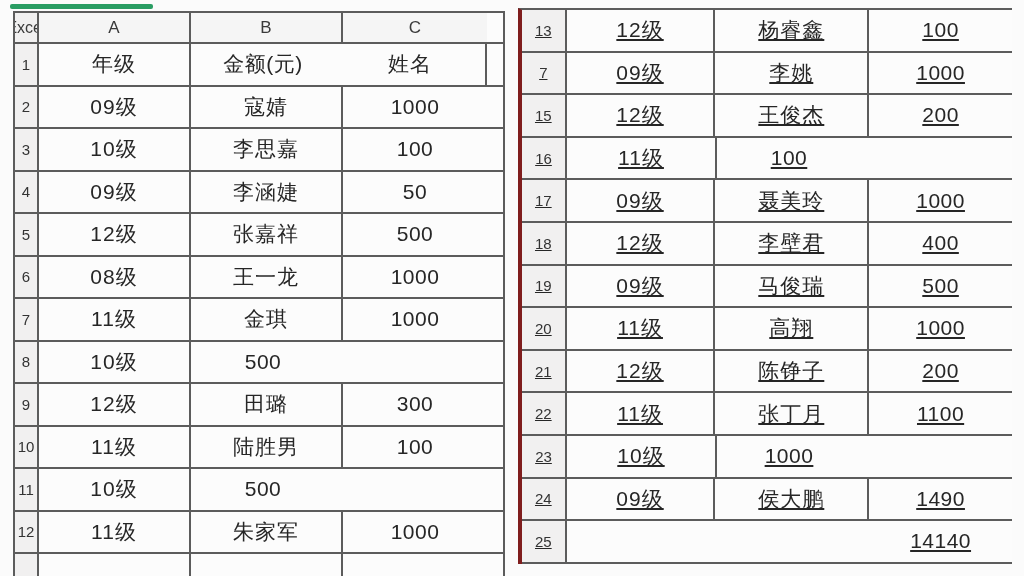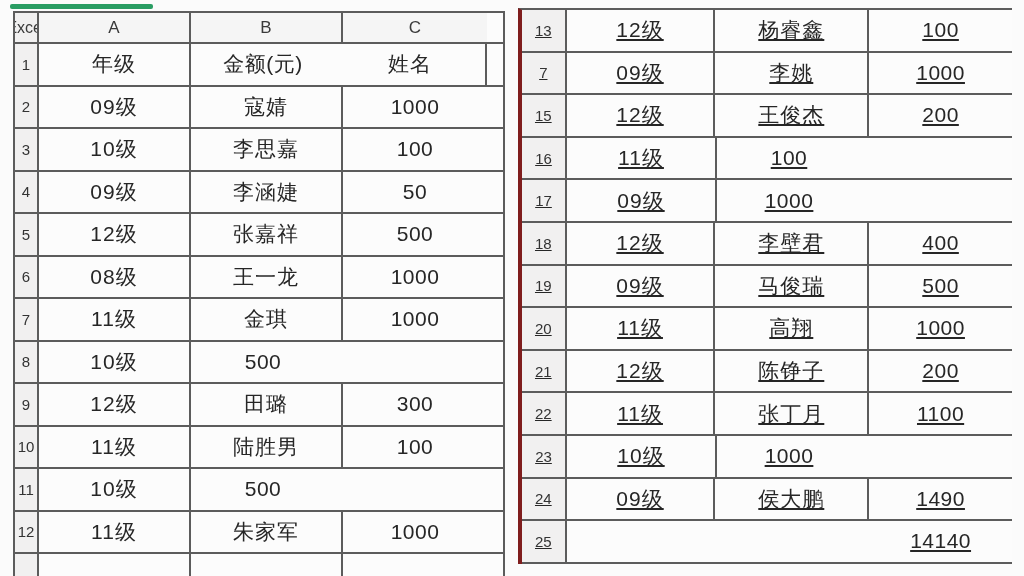--- a/index.html
+++ b/index.html
@@ -192,20 +192,21 @@
           <div class="cell col-c last amount">200</div>
         </div>
         <div class="row">
           <div class="cell numcell">16</div>
           <div class="cell col-a">11级</div>
           <div class="cell col-c last amount">100</div>
         </div>
         <div class="row">
           <div class="cell numcell">17</div>
           <div class="cell col-a">09级</div>
+          <div class="cell col-b">聂美玲</div>
           <div class="cell col-c last amount">1000</div>
         </div>
         <div class="row">
           <div class="cell numcell">18</div>
           <div class="cell col-a">12级</div>
           <div class="cell col-b">李壁君</div>
           <div class="cell col-c last amount">400</div>
         </div>
         <div class="row">
           <div class="cell numcell">19</div>

